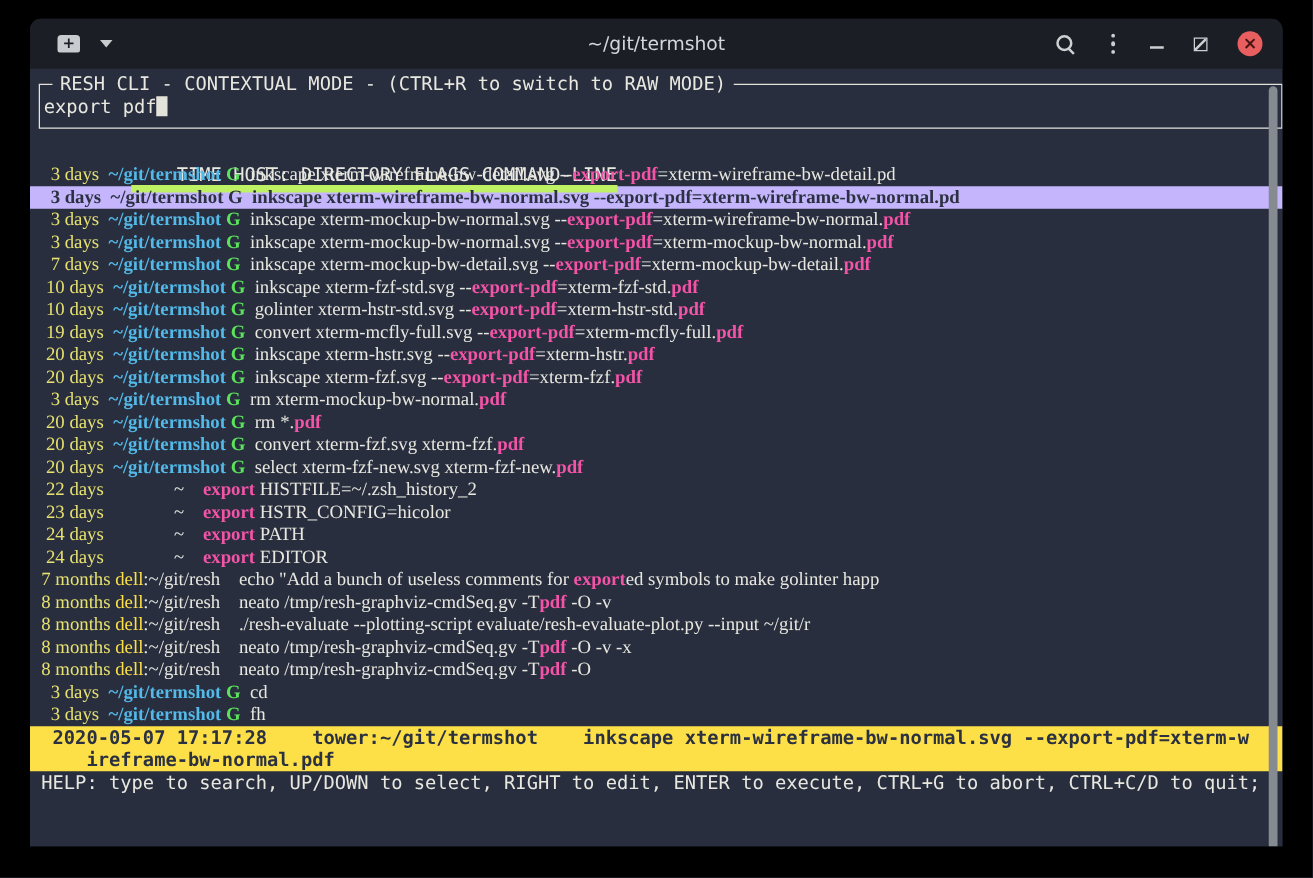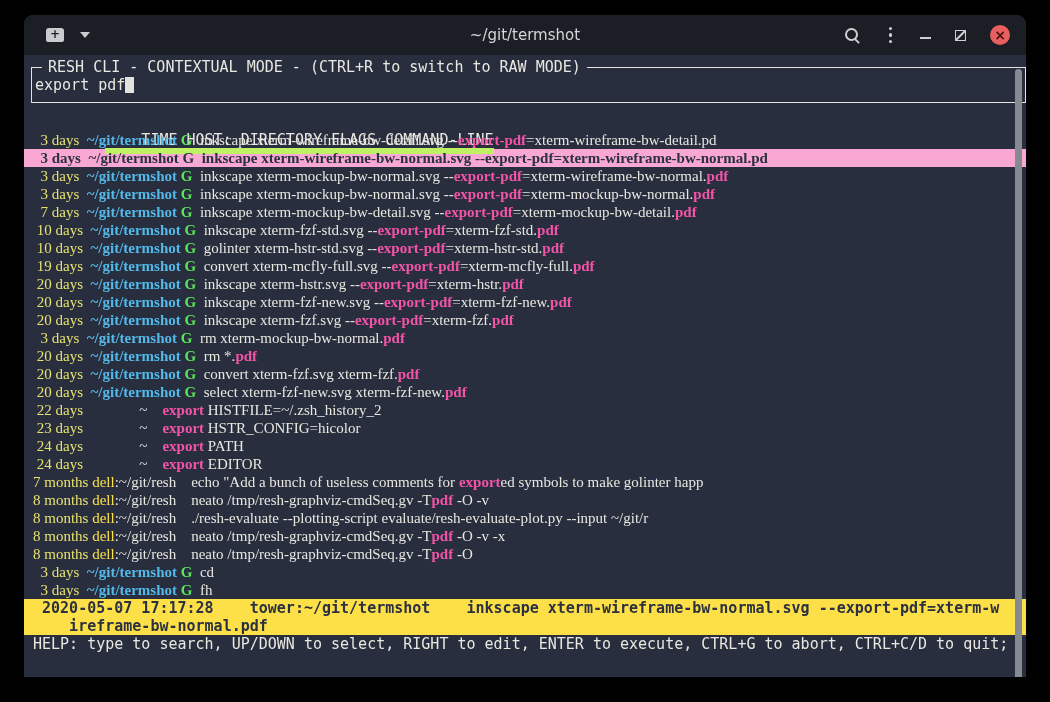--- a/index.html
+++ b/index.html
@@ -48,21 +48,21 @@
   .query{padding:8px 0 0 3px;white-space:pre;}
   .cursor{display:inline-block;width:9px;height:16px;background:#e3e3db;vertical-align:-3px;}
   .header-line{margin-top:10px;padding-left:9px;white-space:pre;height:18px;}
   .header-line > span{display:inline-block;height:17px;border-bottom:6px solid #bef264;}
   .row{white-space:pre;height:18px;padding-left:9px;overflow:hidden;font-family:Liberation Serif, serif;}
   .c-time{color:#e7e170;}
   .c-dir{color:#53b9e8;font-weight:bold;}
   .c-host{color:#fde047;}
   .c-flag{color:#5be45b;font-weight:bold;}
   .c-match{color:#f354a8;font-weight:bold;}
-  .row.selected{background:#f9a8d4;color:#2b3140;font-weight:bold;}
+  .row.selected{background:#c4b5fd;color:#2b3140;font-weight:bold;}
   .row.selected span{color:#2b3140;}
   .statusbar{background:#fde047;color:#2b3140;font-weight:bold;}
   .statusbar div{height:18px;padding-left:9px;white-space:pre;overflow:hidden;}
   .helpline{height:18px;padding-left:9px;white-space:pre;overflow:hidden;}
   .scrollbar{position:absolute;top:2px;right:4px;bottom:6px;width:7px;border-radius:4px;background:#858b90;}
 </style>
 </head>
 <body>
 
 <div class="window">
@@ -105,21 +105,20 @@
       <div id="rows">
           <div class="row"><span class="c-time">  3 days</span><span> </span><span> </span><span class="c-dir">~/git/termshot</span><span> </span><span class="c-flag">G</span><span>  </span><span>inkscape xterm-wireframe-bw-detail.svg --</span><span class="c-match">export-pdf</span><span>=xterm-wireframe-bw-detail.pd</span></div>
           <div class="row selected"><span class="c-time">  3 days</span><span> </span><span> </span><span class="c-dir">~/git/termshot</span><span> </span><span class="c-flag">G</span><span>  </span><span>inkscape xterm-wireframe-bw-normal.svg --</span><span class="c-match">export-pdf</span><span>=xterm-wireframe-bw-normal.pd</span></div>
           <div class="row"><span class="c-time">  3 days</span><span> </span><span> </span><span class="c-dir">~/git/termshot</span><span> </span><span class="c-flag">G</span><span>  </span><span>inkscape xterm-mockup-bw-normal.svg --</span><span class="c-match">export-pdf</span><span>=xterm-wireframe-bw-normal.</span><span class="c-match">pdf</span></div>
           <div class="row"><span class="c-time">  3 days</span><span> </span><span> </span><span class="c-dir">~/git/termshot</span><span> </span><span class="c-flag">G</span><span>  </span><span>inkscape xterm-mockup-bw-normal.svg --</span><span class="c-match">export-pdf</span><span>=xterm-mockup-bw-normal.</span><span class="c-match">pdf</span></div>
           <div class="row"><span class="c-time">  7 days</span><span> </span><span> </span><span class="c-dir">~/git/termshot</span><span> </span><span class="c-flag">G</span><span>  </span><span>inkscape xterm-mockup-bw-detail.svg --</span><span class="c-match">export-pdf</span><span>=xterm-mockup-bw-detail.</span><span class="c-match">pdf</span></div>
           <div class="row"><span class="c-time"> 10 days</span><span> </span><span> </span><span class="c-dir">~/git/termshot</span><span> </span><span class="c-flag">G</span><span>  </span><span>inkscape xterm-fzf-std.svg --</span><span class="c-match">export-pdf</span><span>=xterm-fzf-std.</span><span class="c-match">pdf</span></div>
           <div class="row"><span class="c-time"> 10 days</span><span> </span><span> </span><span class="c-dir">~/git/termshot</span><span> </span><span class="c-flag">G</span><span>  </span><span>golinter xterm-hstr-std.svg --</span><span class="c-match">export-pdf</span><span>=xterm-hstr-std.</span><span class="c-match">pdf</span></div>
           <div class="row"><span class="c-time"> 19 days</span><span> </span><span> </span><span class="c-dir">~/git/termshot</span><span> </span><span class="c-flag">G</span><span>  </span><span>convert xterm-mcfly-full.svg --</span><span class="c-match">export-pdf</span><span>=xterm-mcfly-full.</span><span class="c-match">pdf</span></div>
           <div class="row"><span class="c-time"> 20 days</span><span> </span><span> </span><span class="c-dir">~/git/termshot</span><span> </span><span class="c-flag">G</span><span>  </span><span>inkscape xterm-hstr.svg --</span><span class="c-match">export-pdf</span><span>=xterm-hstr.</span><span class="c-match">pdf</span></div>
-          <div class="row"><span class="c-time"> 20 days</span><span> </span><span> </span><span class="c-dir">~/git/termshot</span><span> </span><span class="c-flag">G</span><span>  </span><span>inkscape xterm-fzf-new.svg --</span><span class="c-match">export-pdf</span><span>=xterm-fzf-new.</span><span class="c-match">pdf</span></div>
           <div class="row"><span class="c-time"> 20 days</span><span> </span><span> </span><span class="c-dir">~/git/termshot</span><span> </span><span class="c-flag">G</span><span>  </span><span>inkscape xterm-fzf.svg --</span><span class="c-match">export-pdf</span><span>=xterm-fzf.</span><span class="c-match">pdf</span></div>
           <div class="row"><span class="c-time">  3 days</span><span> </span><span> </span><span class="c-dir">~/git/termshot</span><span> </span><span class="c-flag">G</span><span>  </span><span>rm xterm-mockup-bw-normal.</span><span class="c-match">pdf</span></div>
           <div class="row"><span class="c-time"> 20 days</span><span> </span><span> </span><span class="c-dir">~/git/termshot</span><span> </span><span class="c-flag">G</span><span>  </span><span>rm *.</span><span class="c-match">pdf</span></div>
           <div class="row"><span class="c-time"> 20 days</span><span> </span><span> </span><span class="c-dir">~/git/termshot</span><span> </span><span class="c-flag">G</span><span>  </span><span>convert xterm-fzf.svg xterm-fzf.</span><span class="c-match">pdf</span></div>
           <div class="row"><span class="c-time"> 20 days</span><span> </span><span> </span><span class="c-dir">~/git/termshot</span><span> </span><span class="c-flag">G</span><span>  </span><span>select xterm-fzf-new.svg xterm-fzf-new.</span><span class="c-match">pdf</span></div>
           <div class="row"><span class="c-time"> 22 days</span><span> </span><span>              </span><span>~</span><span> </span><span> </span><span>  </span><span class="c-match">export</span><span> HISTFILE=~/.zsh_history_2</span></div>
           <div class="row"><span class="c-time"> 23 days</span><span> </span><span>              </span><span>~</span><span> </span><span> </span><span>  </span><span class="c-match">export</span><span> HSTR_CONFIG=hicolor</span></div>
           <div class="row"><span class="c-time"> 24 days</span><span> </span><span>              </span><span>~</span><span> </span><span> </span><span>  </span><span class="c-match">export</span><span> PATH</span></div>
           <div class="row"><span class="c-time"> 24 days</span><span> </span><span>              </span><span>~</span><span> </span><span> </span><span>  </span><span class="c-match">export</span><span> EDITOR</span></div>
           <div class="row"><span class="c-time">7 months</span><span> </span><span class="c-host">dell</span><span>:~/git/resh</span><span> </span><span> </span><span>  </span><span>echo "Add a bunch of useless comments for </span><span class="c-match">export</span><span>ed symbols to make golinter happ</span></div>

